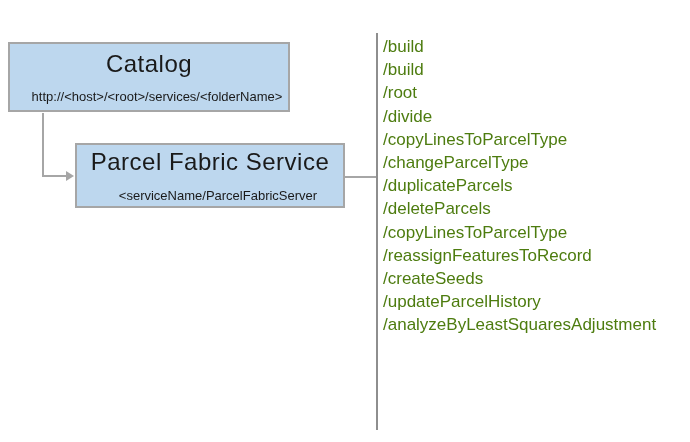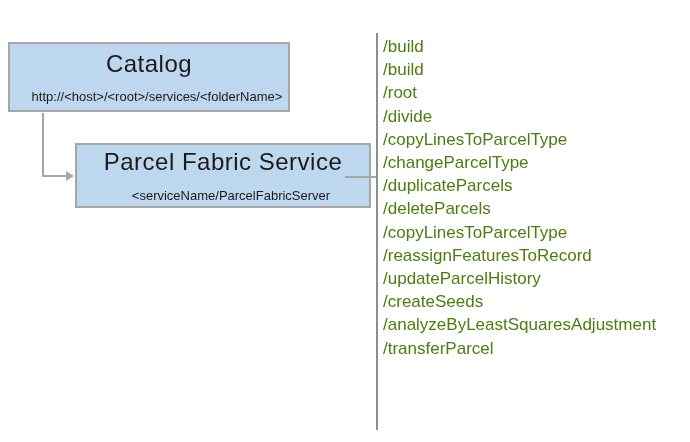--- a/index.html
+++ b/index.html
@@ -12,21 +12,21 @@
     position: absolute;
     background: #bdd7ee;
     border: 2px solid #a6a6a6;
     display: flex;
     flex-direction: column;
     align-items: center;
     justify-content: center;
     text-align: center;
   }
   .catalog-box { left: 8px; top: 42px; width: 282px; height: 70px; }
-  .service-box { left: 75px; top: 143px; width: 296px; height: 65px; }
+  .service-box { left: 75px; top: 143px; width: 270px; height: 65px; }
 
   .node-title {
     font-size: 24px;
     color: #1a1a1a;
     line-height: 1.15;
     letter-spacing: 0.5px;
     white-space: nowrap;
   }
   .node-subtitle {
     font-size: 13px;
@@ -96,19 +96,18 @@
       <div class="operation-item">/build</div>
       <div class="operation-item">/build</div>
       <div class="operation-item">/root</div>
       <div class="operation-item">/divide</div>
       <div class="operation-item">/copyLinesToParcelType</div>
       <div class="operation-item">/changeParcelType</div>
       <div class="operation-item">/duplicateParcels</div>
       <div class="operation-item">/deleteParcels</div>
       <div class="operation-item">/copyLinesToParcelType</div>
       <div class="operation-item">/reassignFeaturesToRecord</div>
+      <div class="operation-item">/createSeeds</div>
       <div class="operation-item">/updateParcelHistory</div>
-      <div class="operation-item">/createSeeds</div>
       <div class="operation-item">/analyzeByLeastSquaresAdjustment</div>
-      <div class="operation-item">/transferParcel</div>
     </div>
 
 </div>
 
 </body></html>

